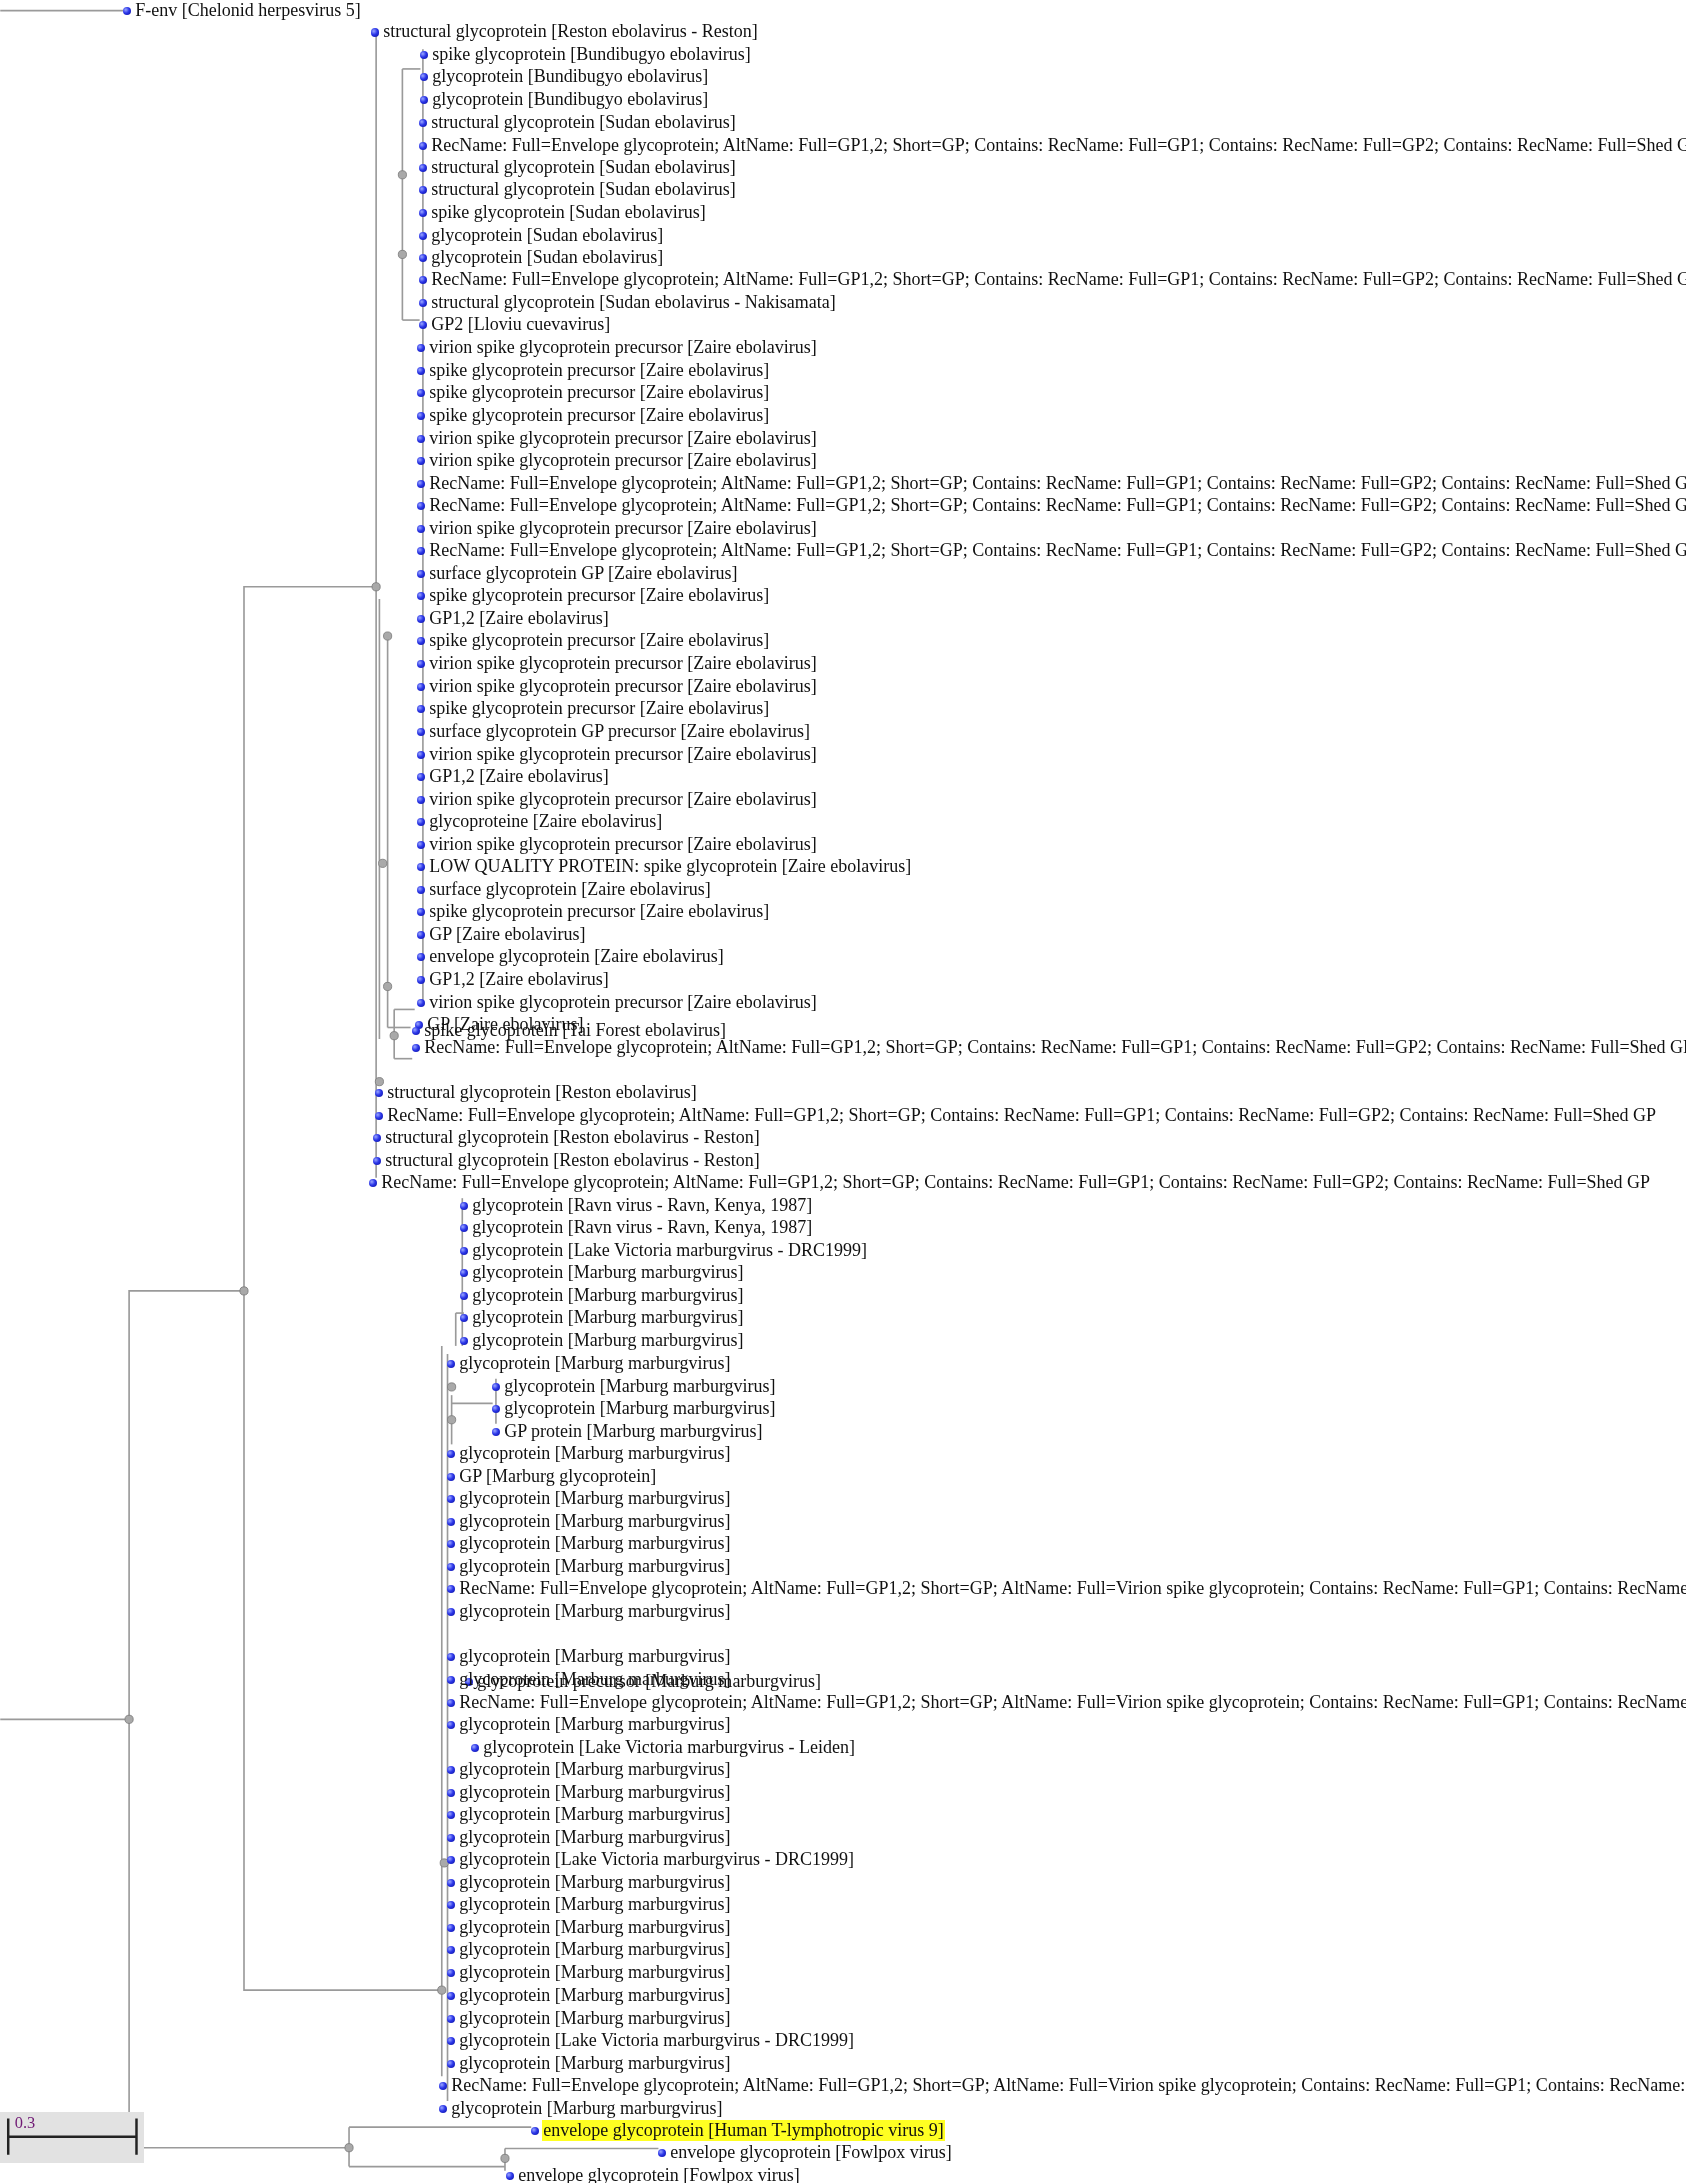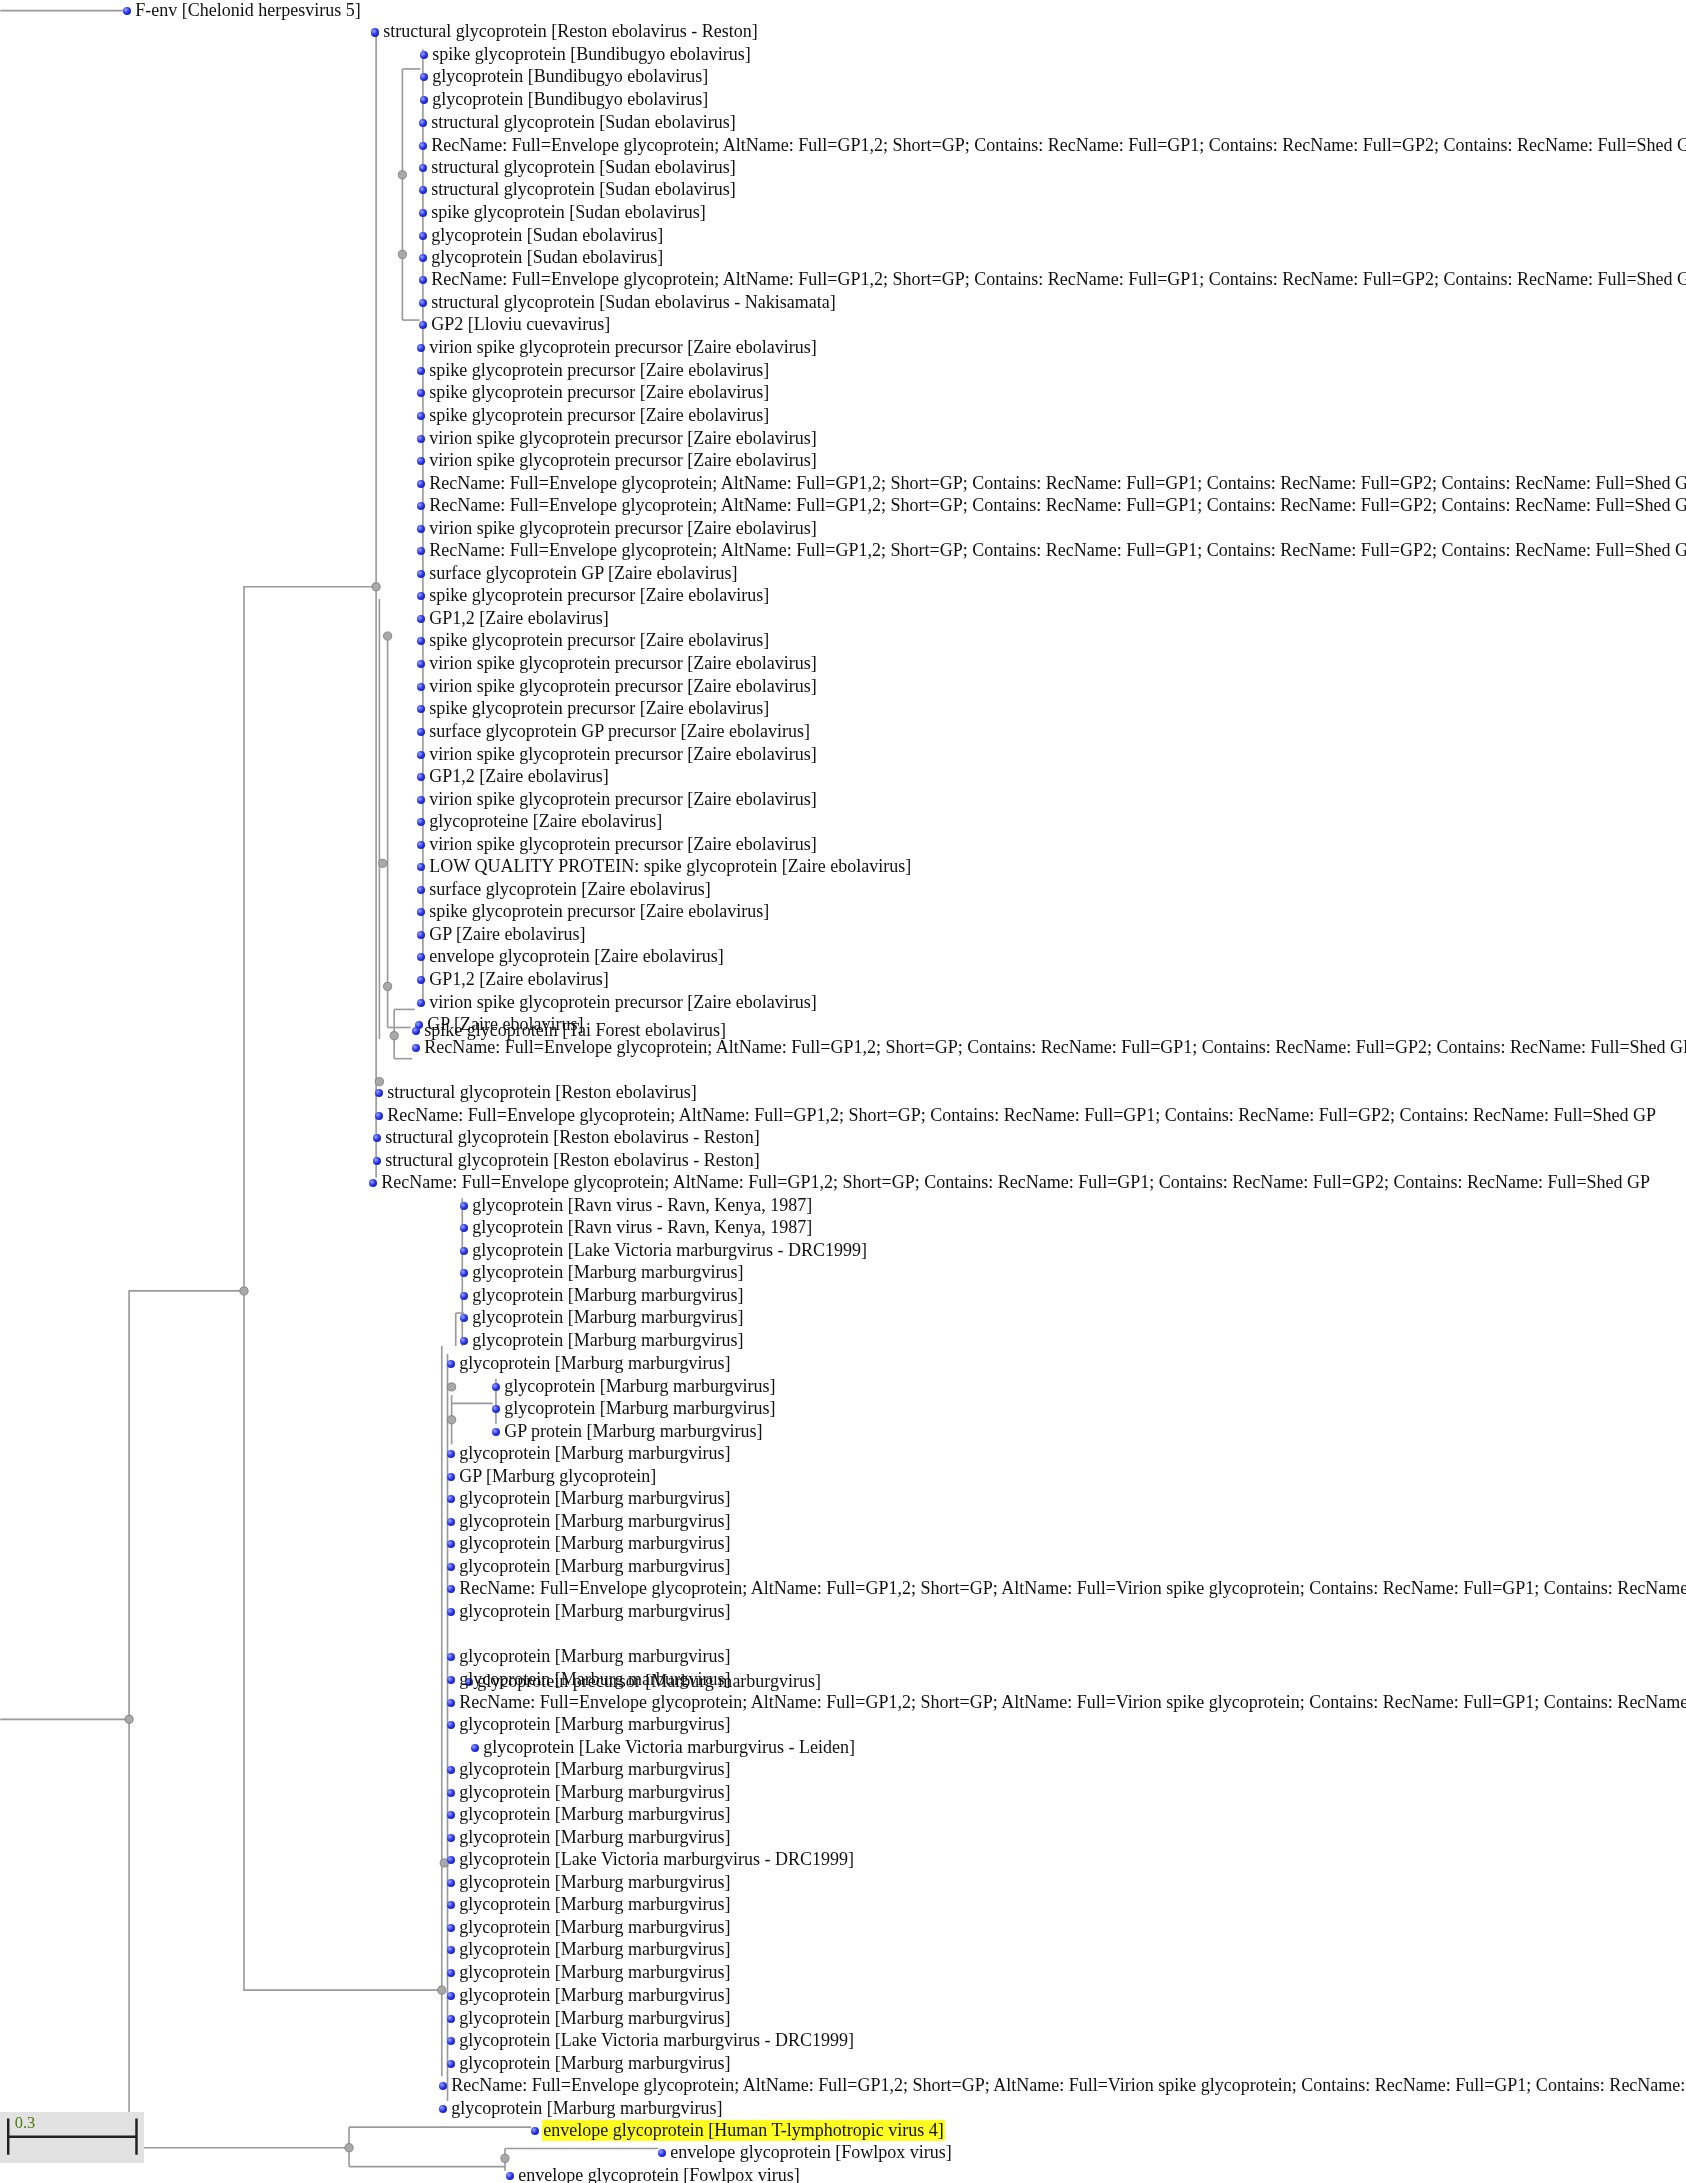--- a/index.html
+++ b/index.html
@@ -8,21 +8,21 @@
   #tree-svg { position: absolute; left: 0; top: 0; width: 1687px; height: 2183px; }
   .leaf { position: absolute; white-space: nowrap; font-size: 18px; line-height: 21.3px;
           color: #111; height: 21.3px; }
   .leaf .dot { display: inline-block; width: 8.2px; height: 8.2px; border-radius: 50%;
                background: radial-gradient(circle at 35% 35%, #9aa6ff 0%, #2a35e8 45%, #0a0f9a 100%);
                margin-right: 2.5px; vertical-align: 0.8px; }
   .leaf .txt { display: inline-block; padding: 0 1.6px; }
   .leaf.highlight .txt { background: #ffff22; }
   .scale-box { position: absolute; left: 0; top: 2112px; width: 144px; height: 51px;
                background: #e2e2e2; }
-  .scale-label { position: absolute; left: 14.8px; top: 2113px; font-size: 16.4px; color: #4d7c0f; }
+  .scale-label { position: absolute; left: 14.8px; top: 2113px; font-size: 16.4px; color: #701a75; }
 </style>
 </head>
 <body>
 
 <svg id="tree-svg" viewBox="0 0 2055 2660" xmlns="http://www.w3.org/2000/svg">
   <g stroke="#9a9a9a" stroke-width="2" fill="none">
 
     <path d="M0 13 H150"></path>
 
     <path d="M157 2095 V2617"></path>
@@ -175,17 +175,17 @@
     <div class="leaf" style="left: 447px; top: 1894px;"><span class="dot"></span><span class="txt">glycoprotein [Marburg marburgvirus]</span></div>
     <div class="leaf" style="left: 447px; top: 1917px;"><span class="dot"></span><span class="txt">glycoprotein [Marburg marburgvirus]</span></div>
     <div class="leaf" style="left: 447px; top: 1939px;"><span class="dot"></span><span class="txt">glycoprotein [Marburg marburgvirus]</span></div>
     <div class="leaf" style="left: 447px; top: 1962px;"><span class="dot"></span><span class="txt">glycoprotein [Marburg marburgvirus]</span></div>
     <div class="leaf" style="left: 447px; top: 1985px;"><span class="dot"></span><span class="txt">glycoprotein [Marburg marburgvirus]</span></div>
     <div class="leaf" style="left: 447px; top: 2008px;"><span class="dot"></span><span class="txt">glycoprotein [Marburg marburgvirus]</span></div>
     <div class="leaf" style="left: 447px; top: 2030px;"><span class="dot"></span><span class="txt">glycoprotein [Lake Victoria marburgvirus - DRC1999]</span></div>
     <div class="leaf" style="left: 447px; top: 2053px;"><span class="dot"></span><span class="txt">glycoprotein [Marburg marburgvirus]</span></div>
     <div class="leaf" style="left: 439px; top: 2075px;"><span class="dot"></span><span class="txt">RecName: Full=Envelope glycoprotein; AltName: Full=GP1,2; Short=GP; AltName: Full=Virion spike glycoprotein; Contains: RecName: Full=GP1; Contains: RecName: Full=GP2</span></div>
     <div class="leaf" style="left: 439px; top: 2098px;"><span class="dot"></span><span class="txt">glycoprotein [Marburg marburgvirus]</span></div>
-    <div class="leaf highlight" style="left: 531px; top: 2120px;"><span class="dot"></span><span class="txt">envelope glycoprotein [Human T-lymphotropic virus 4]</span></div>
+    <div class="leaf highlight" style="left: 531px; top: 2120px;"><span class="dot"></span><span class="txt">envelope glycoprotein [Human T-lymphotropic virus 9]</span></div>
     <div class="leaf" style="left: 658px; top: 2142px;"><span class="dot"></span><span class="txt">envelope glycoprotein [Fowlpox virus]</span></div>
     <div class="leaf" style="left: 506px; top: 2165px;"><span class="dot"></span><span class="txt">envelope glycoprotein [Fowlpox virus]</span></div>
   </div>
 
 
 </body></html>

